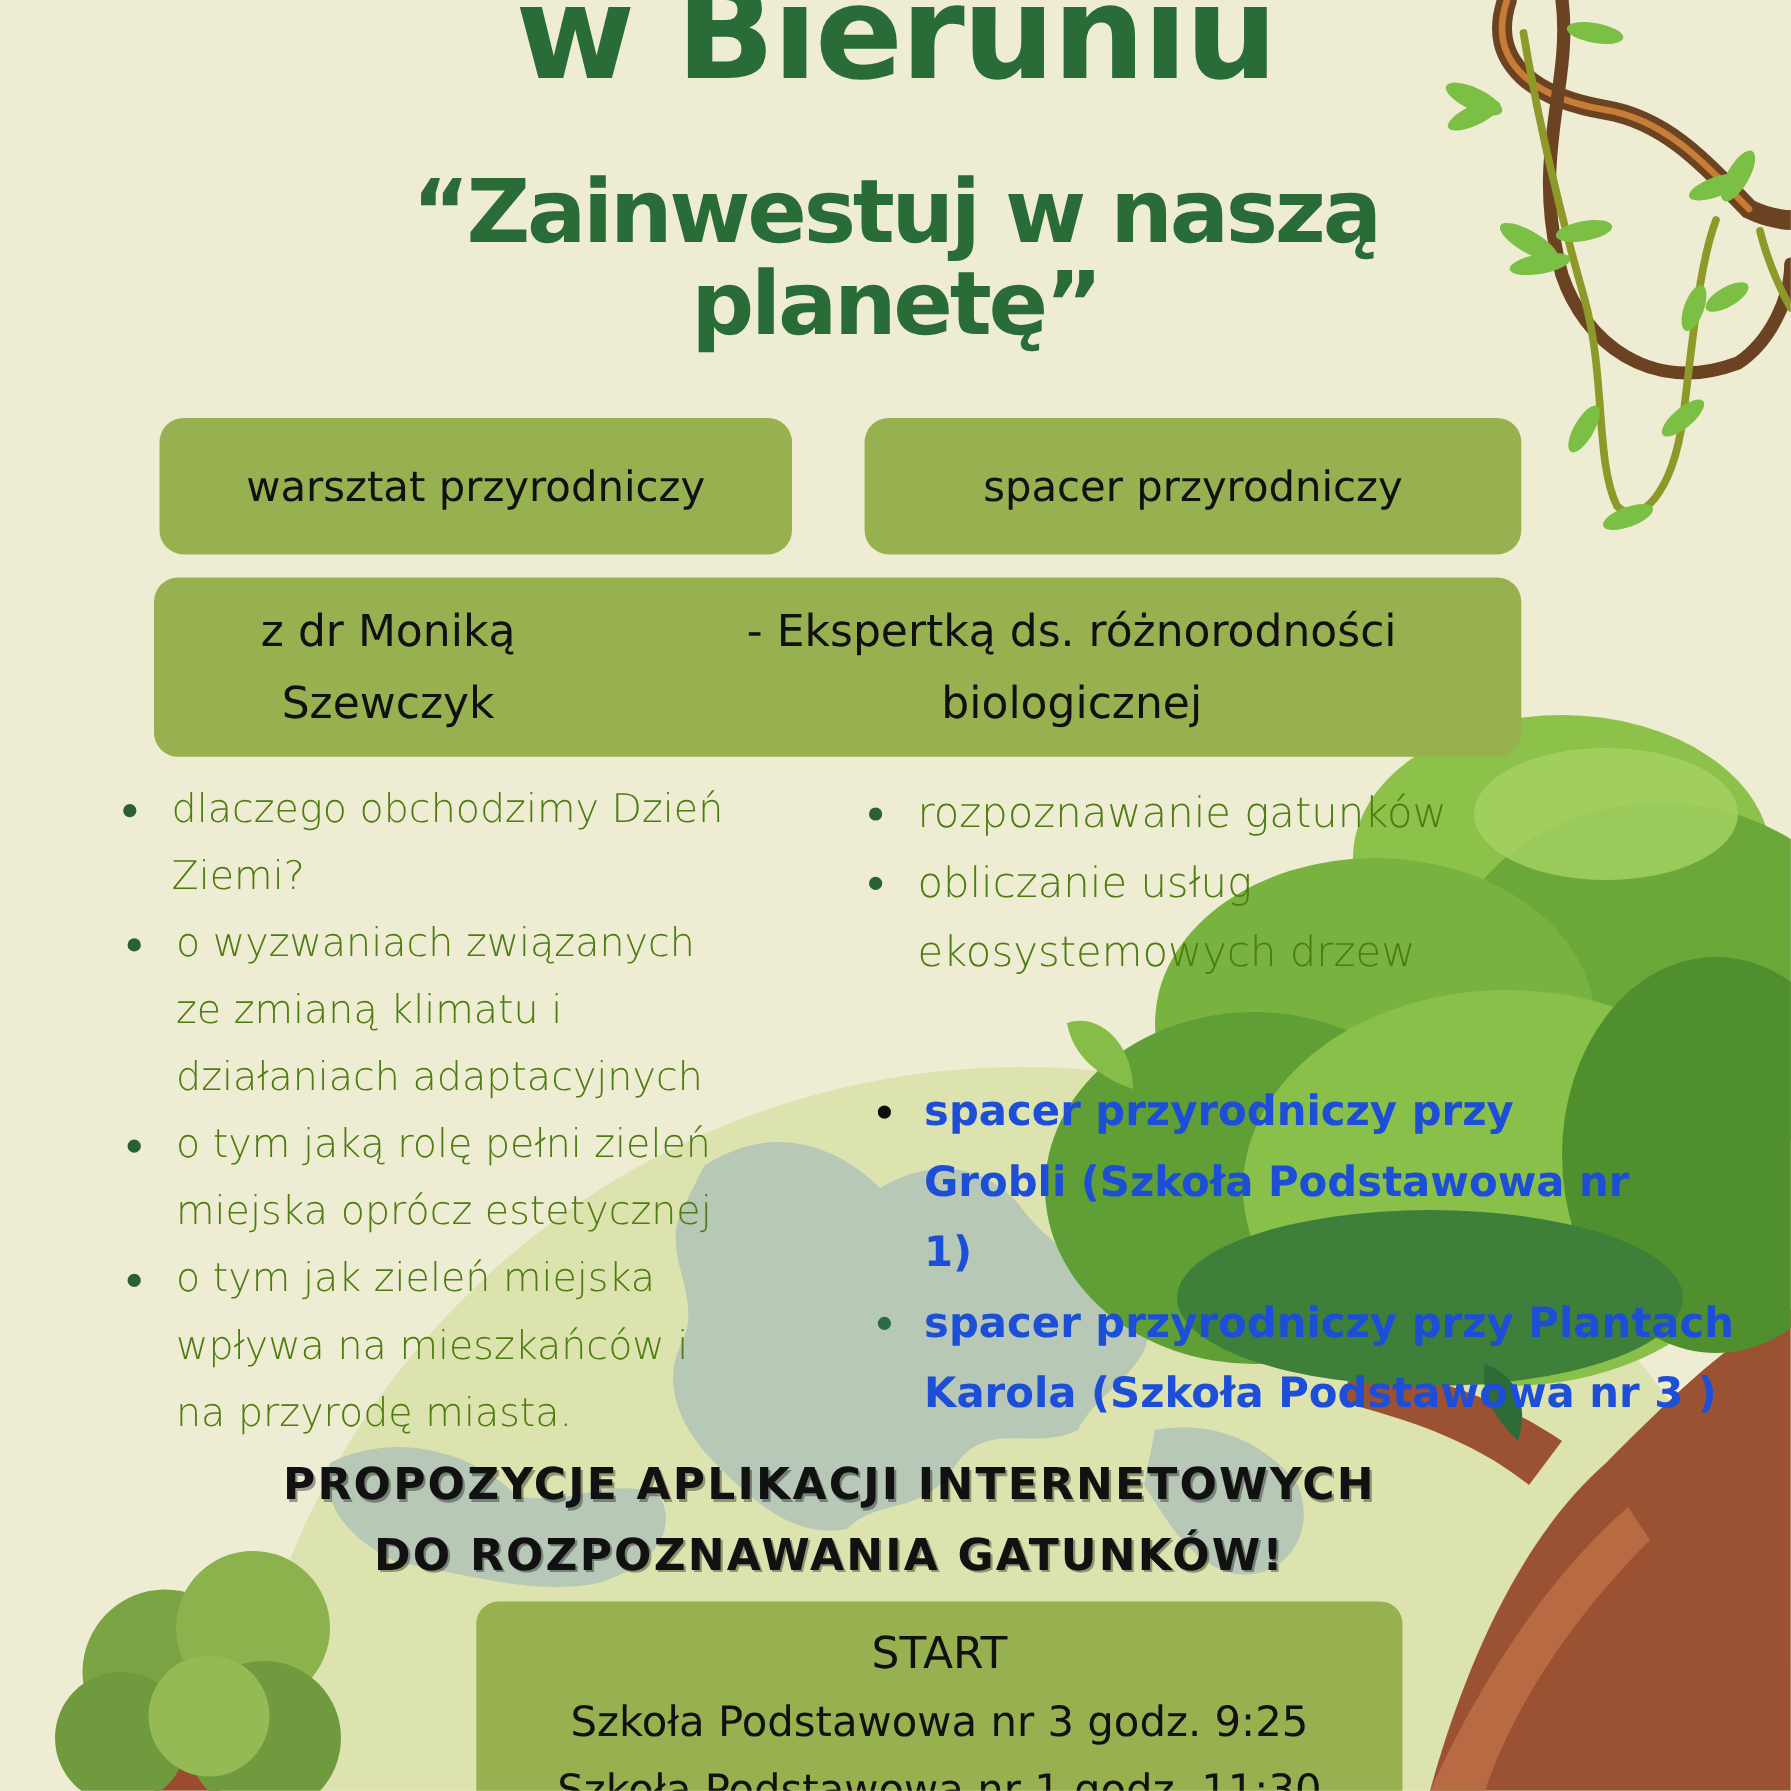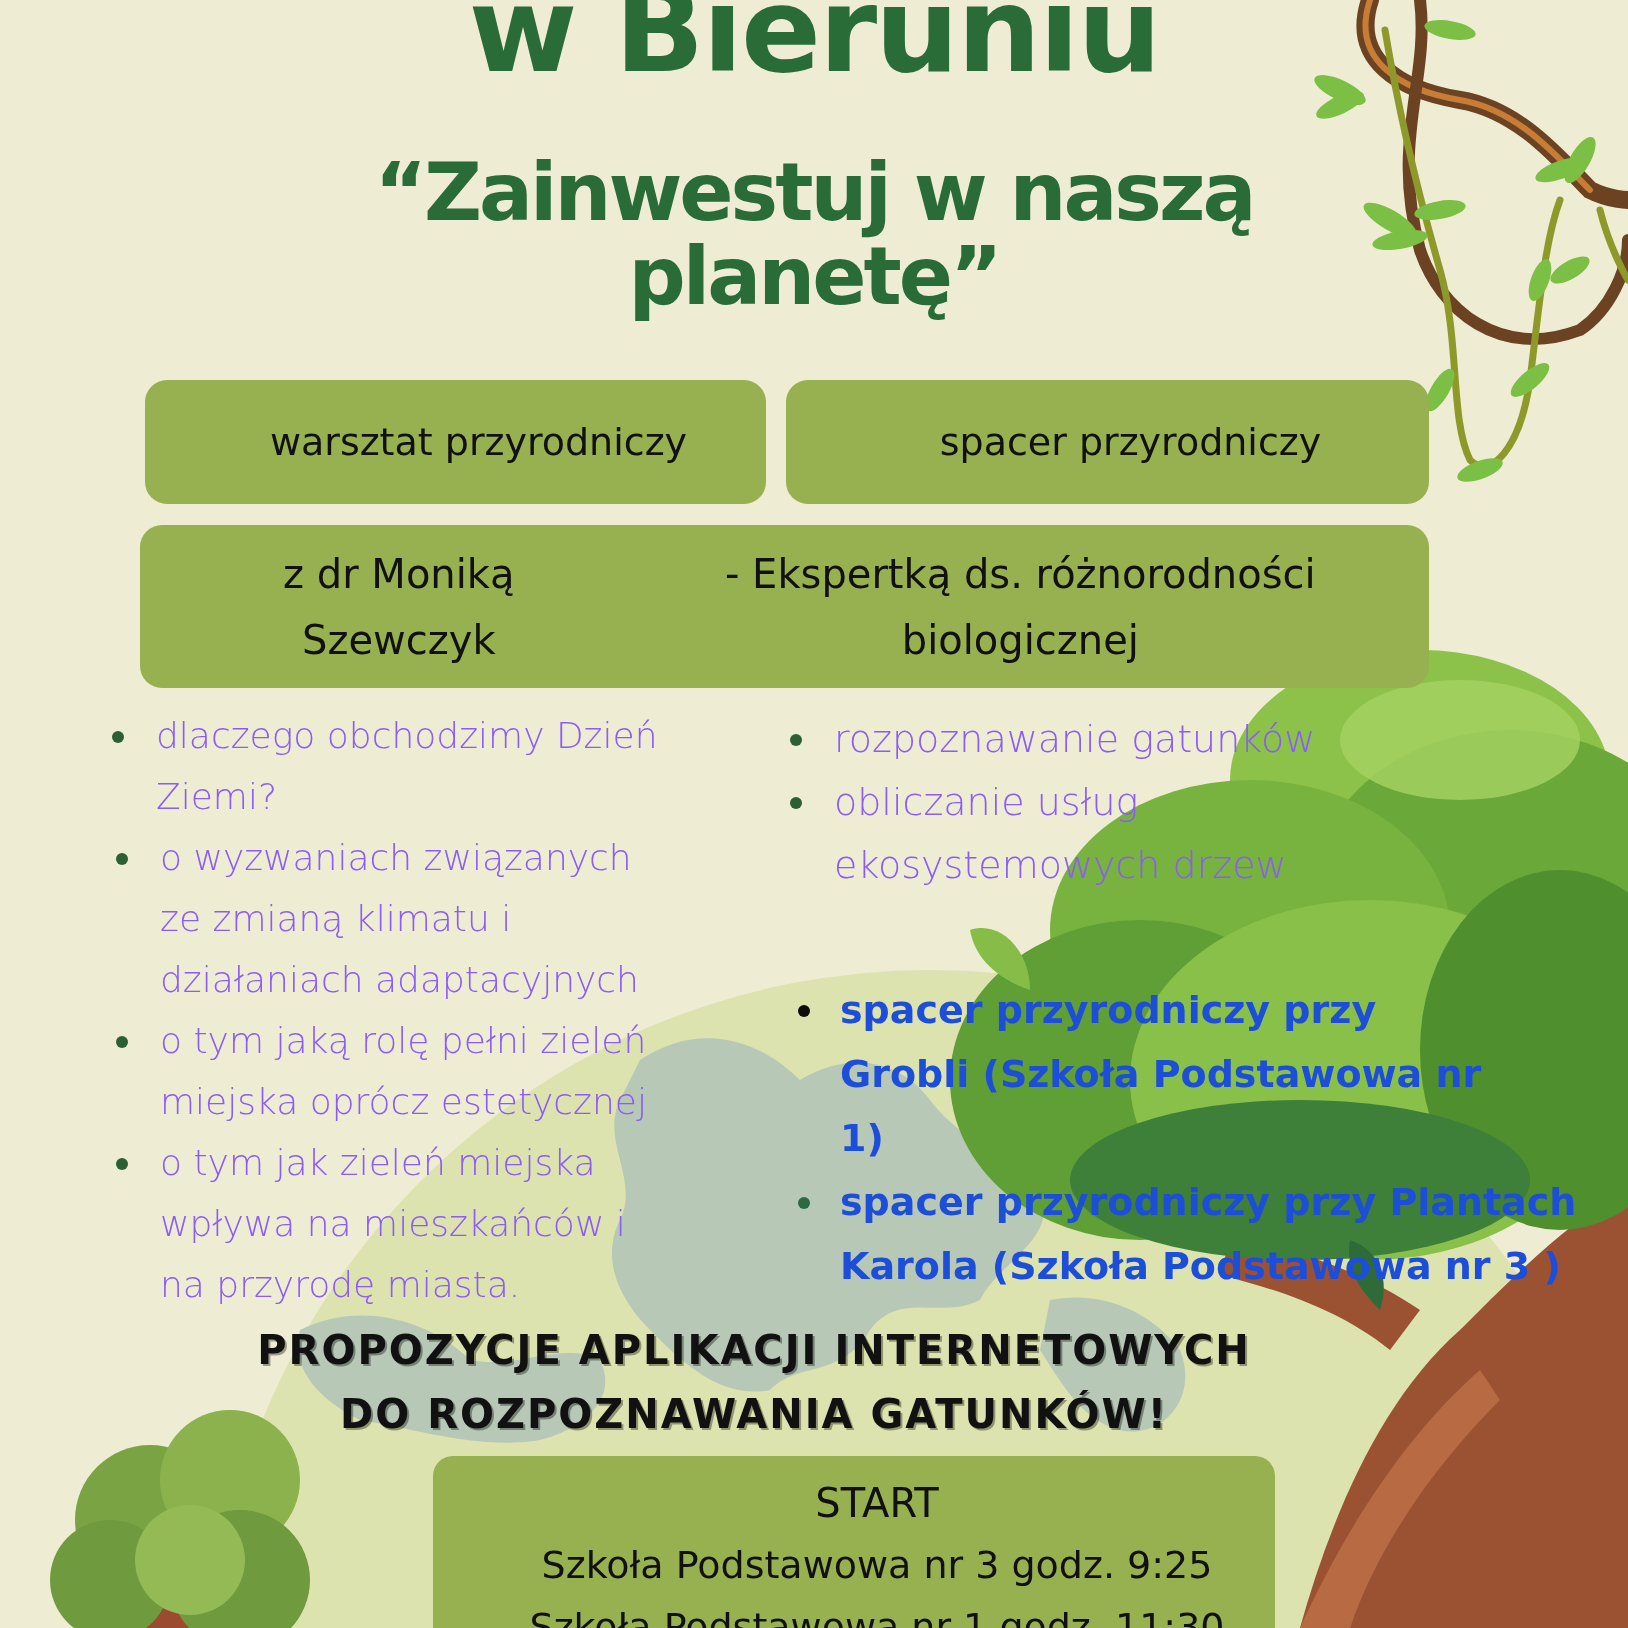--- a/index.html
+++ b/index.html
@@ -15,29 +15,29 @@
       color: #2a6c37; font-family: "DejaVu Sans", sans-serif; font-weight: bold;
       letter-spacing: -2px;
     }
     .title-1 { top: -30px; font-size: 118px; line-height: 120px; }
     .title-2 { top: 150px; font-size: 80px; line-height: 86px; letter-spacing: -3px; }
     .title-3 { top: 234px; font-size: 80px; line-height: 86px; letter-spacing: -3px; }
 
     .box {
       position: absolute; background: #97b050; border-radius: 22px;
       display: flex; align-items: center; justify-content: center; text-align: center;
-      color: #111; font-family: "DejaVu Sans", sans-serif; padding-left: 46px;
+      color: #111; font-family: "DejaVu Sans", sans-serif;
     }
     .pill-1 { left: 145px; top: 380px; width: 575px; height: 124px; font-size: 38px; }
     .pill-2 { left: 786px; top: 380px; width: 597px; height: 124px; font-size: 38px; }
     .expert { left: 140px; top: 525px; width: 1243px; height: 163px; flex-direction: row; font-size: 40px; line-height: 66px; }
 
     ul.topics {
       position: absolute; margin: 0; padding: 0; list-style: none;
-      color: #8b5cf6; font-family: "DejaVu Sans", sans-serif; font-weight: 300;
+      color: #4d7c0f; font-family: "DejaVu Sans", sans-serif; font-weight: 300;
     }
     ul.topics li { position: relative; padding-left: 44px; }
     ul.topics li::before {
       content: ""; position: absolute; left: 0; width: 12px; height: 12px;
       border-radius: 50%; background: #2b5f34;
     }
     .left-list { left: 112px; top: 705px; width: 620px; font-size: 36px; line-height: 61px; }
     .left-list li::before { top: 26px; }
     .left-list li { margin-bottom: 0; }
     .right-list { left: 790px; top: 708px; width: 560px; font-size: 38px; line-height: 63px; }

